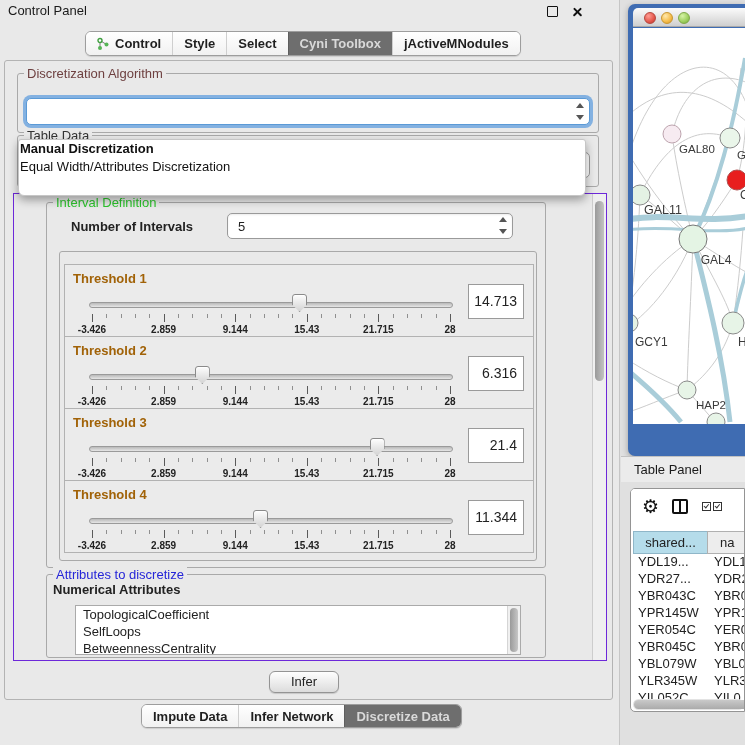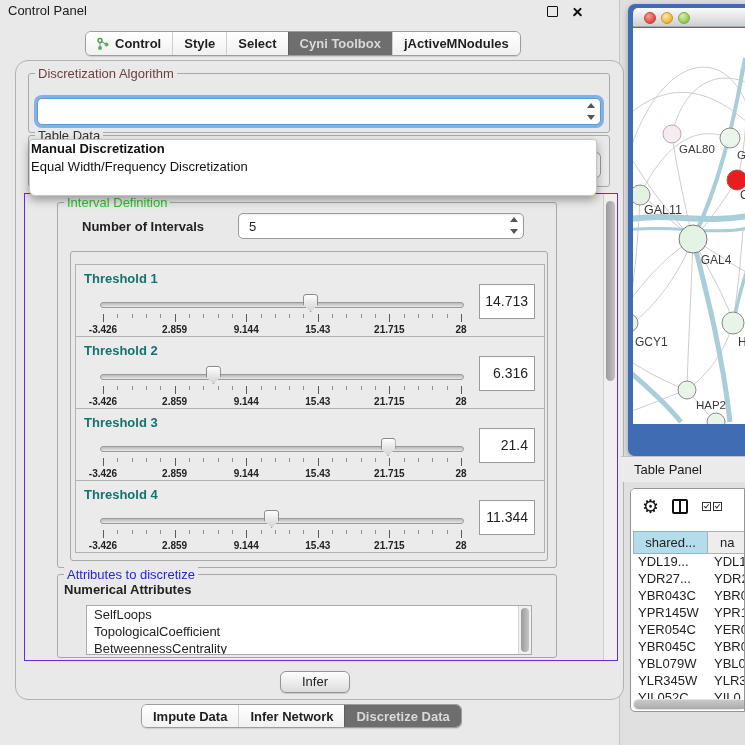--- a/index.html
+++ b/index.html
@@ -19,21 +19,21 @@
   
   .seg { position:absolute; display:flex; background:#fdfdfd; border:1px solid #9d9d9d; border-radius:6px; overflow:hidden; height:25px; box-shadow:0 1px 1px rgba(0,0,0,.12); }
   .seg-item { display:flex; align-items:center; gap:5px; padding:0 11px; font-size:13px; font-weight:600; color:#1f1f1f; border-left:1px solid #cfcfcf; background:linear-gradient(#ffffff,#f1f1f1); white-space:nowrap; cursor:default; }
   .seg-item:first-child { border-left:none; }
   .seg-item.sel { background:#6e6e6e; color:#d9d9d9; border-left-color:#5e5e5e;justify-content:center; }
   .top-seg { left:85px; top:31px; }
   .bottom-seg { left:141px; top:704px; height:24px; }
   .net-glyph { width:13px; height:14px; display:inline-block; }
 
   
-  .main-panel { position:absolute; left:15px; top:60px; width:609px; height:640px; background:#e9e9e9; border:1px solid #b3b3b3; border-radius:13px; }
+  .main-panel { position:absolute; left:4px; top:60px; width:609px; height:640px; background:#e9e9e9; border:1px solid #b3b3b3; border-radius:3px; }
 
   
   .group { position:absolute; border:1px solid #a9a9a9; border-radius:3px; }
   .group > .legend { position:absolute; top:-8px; left:6px; background:#e9e9e9; padding:0 3px; font-size:13px; line-height:15px; }
   .legend.maroon { color:#6e4040; }
   .legend.green { color:#2dc52d; }
   .legend.blue { color:#2525d8; }
   .legend.dark { color:#333; }
 
   
@@ -51,21 +51,21 @@
   .popup .opt { height:18px; line-height:18px; font-size:13px; padding-left:1px; color:#111; white-space:nowrap; }
   .popup .opt.hl { font-weight:bold; }
 
   
   .scrollpane { position:absolute; left:8px; top:132px; width:594px; height:468px; border:1px solid #6d28d9; background:#e9e9e9; }
   .vscroll { position:absolute; right:0; top:0; width:14px; height:100%; background:#efefef; border-left:1px solid #cdcdcd; }
   .vscroll .thumb-v { position:absolute; left:2px; width:9px; border-radius:5px; background:linear-gradient(90deg,#9a9a9a,#c2c2c2); }
 
   
   .thr-panel { position:relative; width:470px; height:73px; background:#ebebeb; border:1px solid #b2b2b2; margin-top:-1px; }
-  .thr-label { position:absolute; left:8px; top:6px; font-size:13px; font-weight:bold; color:#0f766e; }
+  .thr-label { position:absolute; left:8px; top:6px; font-size:13px; font-weight:bold; color:#a16207; }
   .slider { position:absolute; left:24px; top:26px; width:364px; height:46px; }
   .track { position:absolute; left:0; top:11px; width:100%; height:6px; border:1px solid #9a9a9a; border-radius:4px; background:linear-gradient(#b9b9b9,#e6e6e6); }
   .thumb { position:absolute; top:3px; width:15px; height:18px; background:linear-gradient(#fdfdfd,#d4d4d4); border:1px solid #8a8a8a; border-radius:3px 3px 0 0; clip-path:polygon(0 0,100% 0,100% 58%,50% 100%,0 58%); box-shadow:inset 0 1px 0 #fff; }
   .ticks { position:absolute; left:3px; right:3px; top:23px; height:9px; }
   .tick { position:absolute; top:0; width:1px; height:4px; background:#8f8f8f; }
   .tick.major { height:8px; background:#5a5a5a; }
   .tick-labels { position:absolute; left:3px; right:3px; top:33px; height:12px; }
   .tick-labels span { position:absolute; transform:translateX(-50%); font-size:10px; font-weight:bold; color:#222; white-space:nowrap; }
   .value-box { position:absolute; right:9px; top:19px; width:56px; height:35px; background:#fff; border:1px solid #9a9a9a; font-size:14px; line-height:33px; text-align:right; padding-right:6px; }
 
@@ -356,40 +356,40 @@
   </div>
             </div>
         </div>
       </div>
 
       <div class="group" style="left:32px; top:380px; width:500px; height:84px;">
         <span class="legend blue">Attributes to discretize</span>
         <span style="position:absolute; left:6px; top:7px; font-size:13px; font-weight:bold;">Numerical Attributes</span>
         <div class="attr-list">
           <div id="attr-items">
+              <div class="attr-item">TopologicalCoefficient</div>
               <div class="attr-item">SelfLoops</div>
-              <div class="attr-item">TopologicalCoefficient</div>
               <div class="attr-item">BetweennessCentrality</div>
             </div>
           <div class="attr-scroll">
               <div class="thumb-v2"></div>
             </div>
         </div>
       </div>
 
       <div class="vscroll">
         <div class="thumb-v" style="top:7px; height:180px;"></div>
       </div>
     </div>
 
     <div class="apply-btn">Infer</div>
 
     <div class="popup">
       <div class="opt hl">Manual Discretization</div>
-      <div class="opt">Equal Width/Frequency Discretization</div>
+      <div class="opt">Equal Width/Attributes Discretization</div>
     </div>
 
   </div>
 
   <div class="seg bottom-seg">
     <div class="seg-item">
         <span>Impute Data</span>
       </div>
     <div class="seg-item">
         <span>Infer Network</span>

